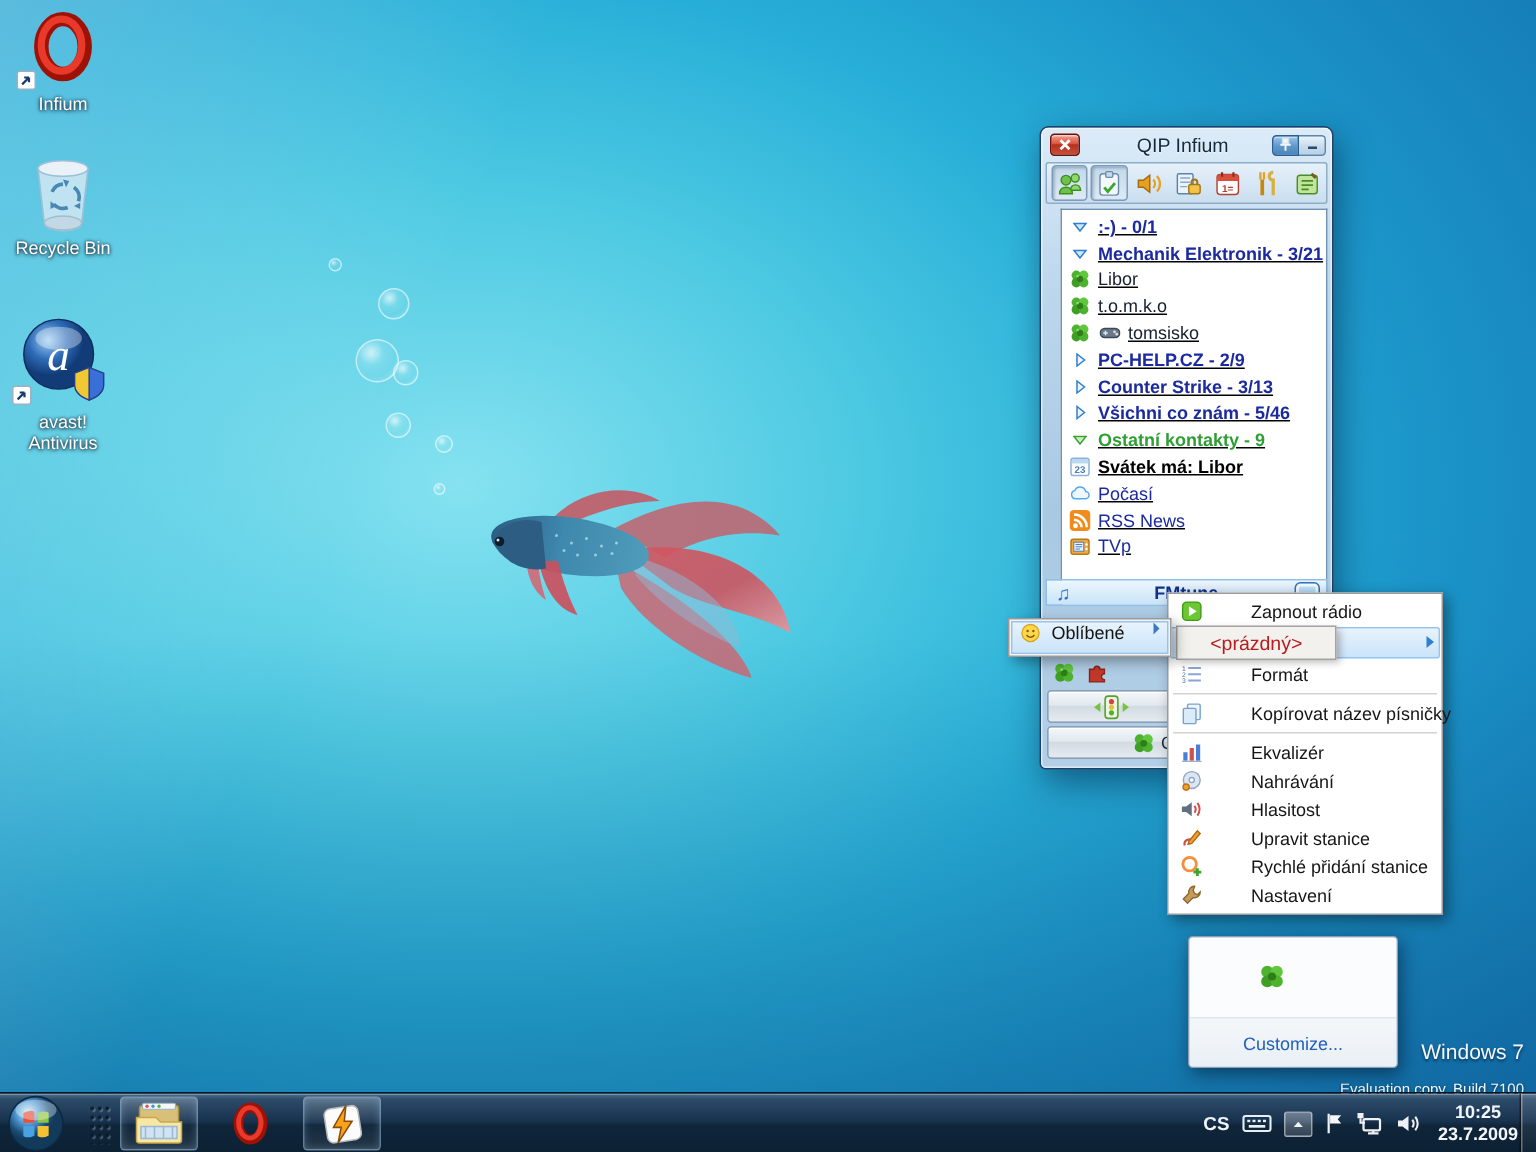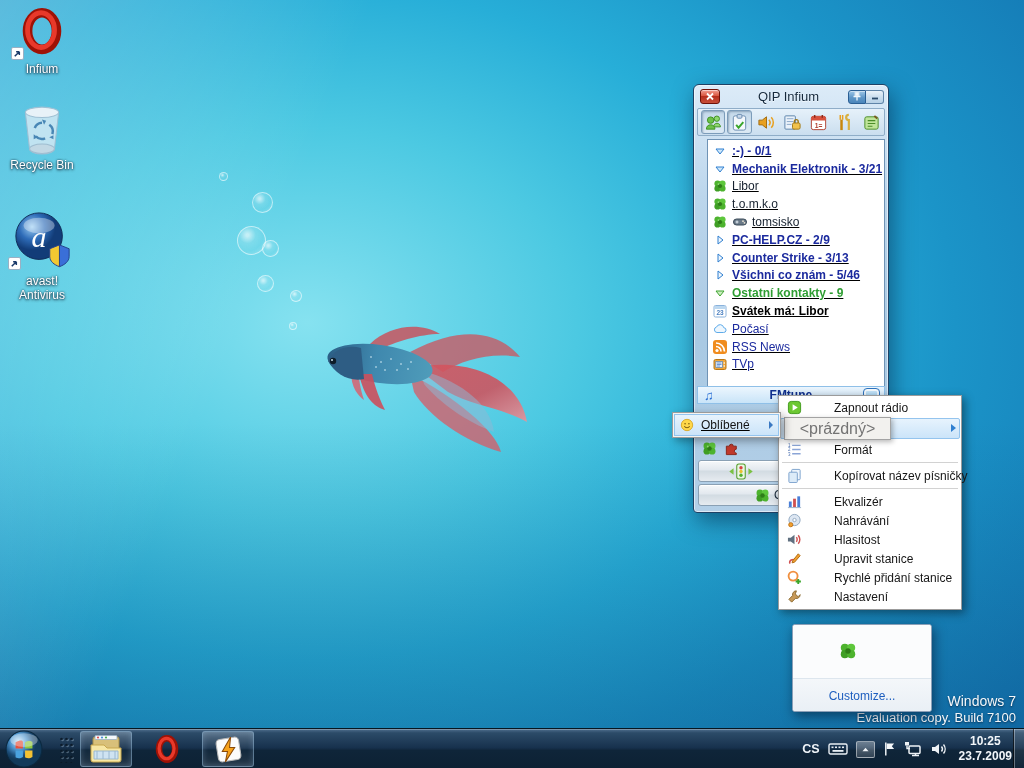--- a/index.html
+++ b/index.html
@@ -19,21 +19,21 @@
 
   
   .dicon { position:absolute; width:78px; text-align:center; cursor:default; }
   .dicon .art { display:flex; justify-content:center; }
   .dicon .dlabel { margin-top:2px; font-size:12px; color:#fff; text-shadow:0 1px 3px rgba(0,0,20,.85), 0 0 2px rgba(0,0,20,.6); line-height:14px; }
   .shortcut-badge { position:absolute; left:8px; bottom:0; width:13px; height:13px; background:#fff; border:1px solid #9ab0c4; border-radius:2px; }
 
   
   .winver { position:absolute; right:8px; top:693px; text-align:right; color:#f4f8fb; text-shadow:0 1px 2px rgba(0,10,30,.6); z-index:4; }
   .winver .l1 { font-size:14px; }
-  .winver .l2 { font-size:13px; margin-top:1px; }
+  .winver .l2 { font-size:10px; margin-top:12px; }
 
   
   .qipwin { position:absolute; left:693px; top:84px; width:196px; height:429px; z-index:5;
     background: linear-gradient(#dcebf8, #bcd6ec 26%, #a9c9e3 60%, #b3cfe7);
     border:1px solid #1f4165; border-radius:6px 6px 4px 4px;
     box-shadow: inset 0 0 0 1px rgba(255,255,255,.55), 3px 8px 22px rgba(0,25,55,.5); text-align: center; }
   .qip-titlebar { position:absolute; left:0; right:0; top:0; height:23px; display:flex; align-items:center; padding:0 4px; }
   .btn-close { width:20px; height:15px; border-radius:3px; margin-left:2px;
     background: linear-gradient(#f2a093, #d9563f 45%, #b62f1d 50%, #c8503a);
     border:1px solid #6e1208; box-shadow: inset 0 1px 0 rgba(255,255,255,.5); display:flex; align-items:center; justify-content:center; }
@@ -77,25 +77,25 @@
   .menu-item .mic { width:20px; height:16px; display:flex; align-items:center; justify-content:center; margin-right:6px; flex:none; }
   .menu-item .mic svg { width:15px; height:15px; }
   .menu-item .mlabel { font-size:12px; color:#161616; white-space:nowrap; }
   .msep { height:7px; position:relative; }
   .msep::after { content:''; position:absolute; left:3px; right:3px; top:3px; border-top:1px solid #d2d2d2; }
   .mi-obl { height:23px; position:relative; }
   .obl-hl { position:absolute; left:1px; right:1px; top:1px; bottom:1px; background:linear-gradient(#e7f3fd,#cbe4f9); border:1px solid #94c4ee; border-radius:2px; }
   .arr { width:0; height:0; border-top:4.5px solid transparent; border-bottom:4.5px solid transparent; }
   .arr-blue { position:absolute; right:5px; top:7px; border-left:5px solid #2f7fd0; }
   .sub-box { position:absolute; left:5px; top:0px; width:107px; height:23px; background:#f2f1ee; border:1px solid #a3a3a3;
-    box-shadow: 2px 2px 5px rgba(0,0,0,.28); display:flex; align-items:center; justify-content:center; font-size:16px; color:#737373; }
+    box-shadow: 2px 2px 5px rgba(0,0,0,.28); display:flex; align-items:center; justify-content:center; font-size:13px; color:#b91c1c; }
 
   .obl-panel { position:absolute; left:672px; top:412px; width:109px; height:26px; background:#f5f4f2; border:1px solid #9b9b9b;
     box-shadow: 3px 3px 8px rgba(0,0,0,.35); z-index:23; }
-  .obl-inner { position:absolute; inset:1px; background:linear-gradient(#e7f3fd,#cbe4f9); border:1px solid #94c4ee; display:flex; align-items:center; padding:0 5px;text-decoration:underline; }
+  .obl-inner { position:absolute; inset:1px; background:linear-gradient(#e7f3fd,#cbe4f9); border:1px solid #94c4ee; display:flex; padding:0 5px; }
   .obl-inner .oic svg { width:14px; height:14px; }
   .obl-inner .olabel { font-size:12px; color:#141414; margin-left:7px; flex:1; }
   .obl-inner .arr2 { border-left:4.5px solid #3a78c2; }
 
   
   .tray-popup { position:absolute; left:792px; top:624px; width:140px; height:88px; z-index:15;
     background:#fbfcfd; border:1px solid #8b9fb7; border-radius:3px; box-shadow: 2px 4px 12px rgba(0,10,30,.5); overflow:hidden; }
   .tray-popup .pop-top { height:53px; position:relative; background:#fbfcfd; }
   .tray-popup .pop-top .pclover { position:absolute; left:46px; top:17px; }
   .tray-popup .pop-top .pclover svg { width:18px; height:18px; }

